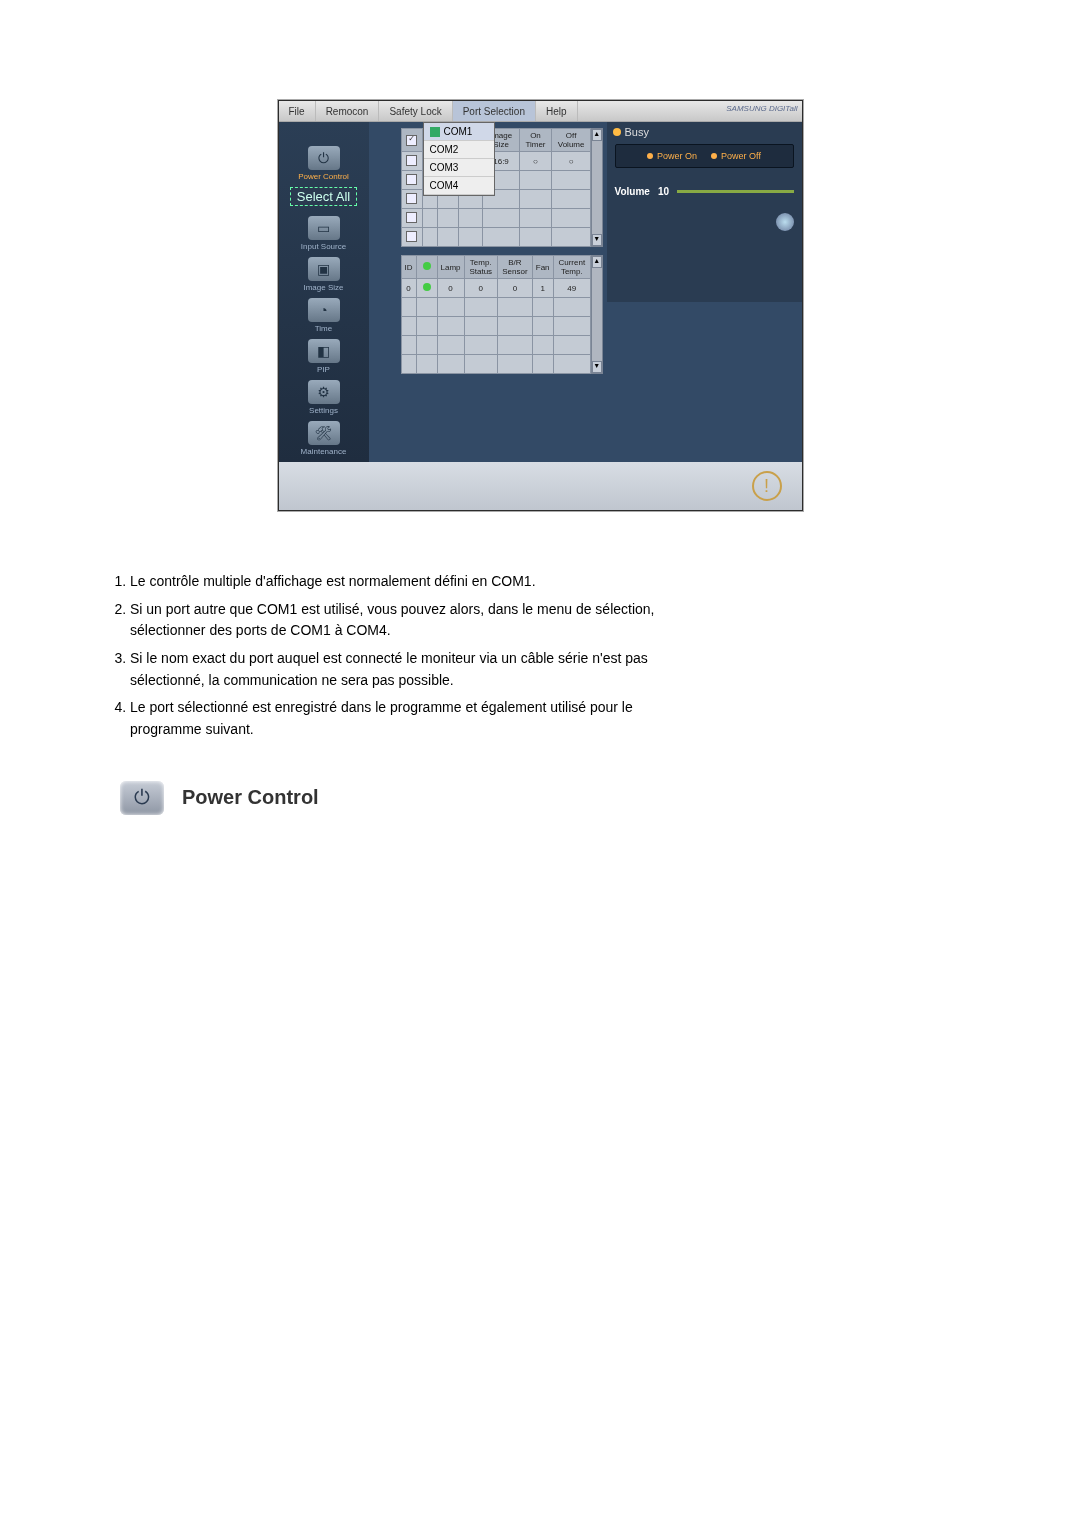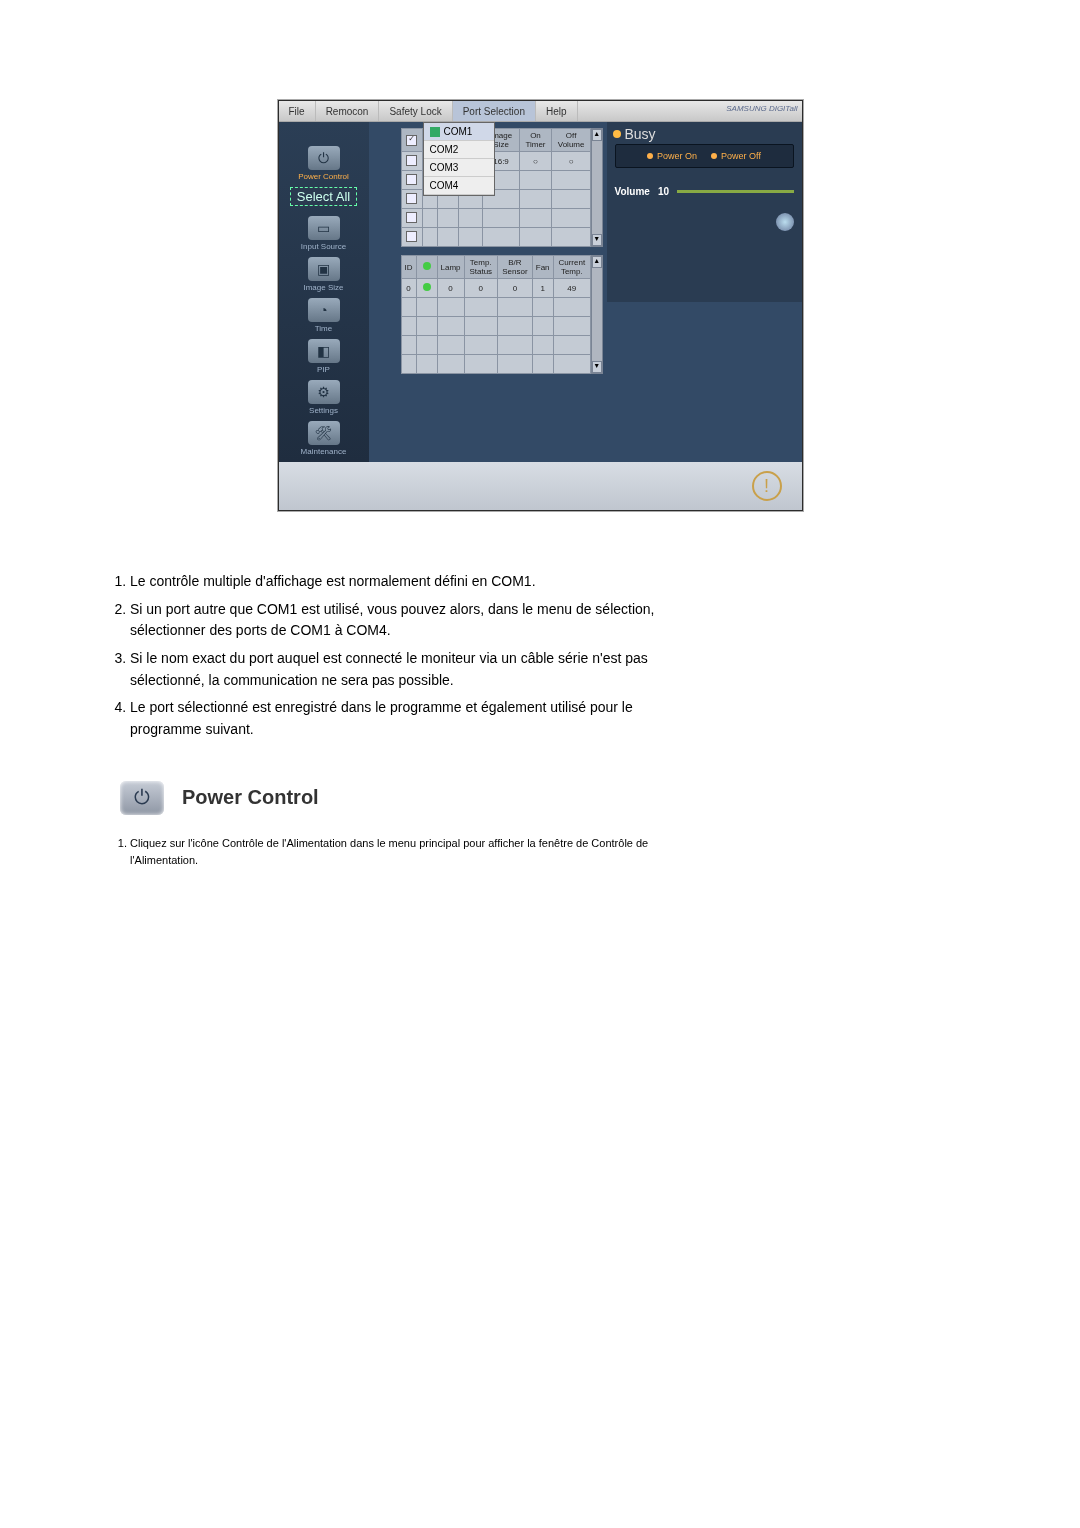--- a/index.html
+++ b/index.html
@@ -172,21 +172,21 @@
   .sb-track { flex: 1; }
   .table-wrap { display: flex; margin-left: 28px; }
   .right-pane {
     flex: 1;
     background: #2a3c52;
     padding: 22px 8px 8px 8px;
     position: relative;
   }
   .busy {
     position: absolute; left: 6px; top: 4px;
-    font-size: 14px; color: #ddd;
+    font-size: 11px; color: #ddd;
     display: flex; align-items: center; gap: 4px;
   }
   .power-btns {
     display: flex; gap: 14px;
     background: #1e2c3e;
     border: 1px solid #0a1420;
     padding: 6px 10px;
     border-radius: 2px;
     justify-content: center;
   }
@@ -493,17 +493,14 @@
   <li>Si un port autre que COM1 est utilisé, vous pouvez alors, dans le menu de sélection, sélectionner des ports de COM1 à COM4.</li>
   <li>Si le nom exact du port auquel est connecté le moniteur via un câble série n'est pas sélectionné, la communication ne sera pas possible.</li>
   <li>Le port sélectionné est enregistré dans le programme et également utilisé pour le programme suivant.</li>
 </ol>
 
 <div class="section-head">
   <div class="section-icon">⏻</div>
   <div class="section-title">Power Control</div>
 </div>
 
-<ol class="doc-list2">
-  <li>Cliquez sur l'icône Contrôle de l'Alimentation dans le menu principal pour afficher la fenêtre de Contrôle de l'Alimentation.</li>
-</ol>
 
 </div>
 
 </body></html>

